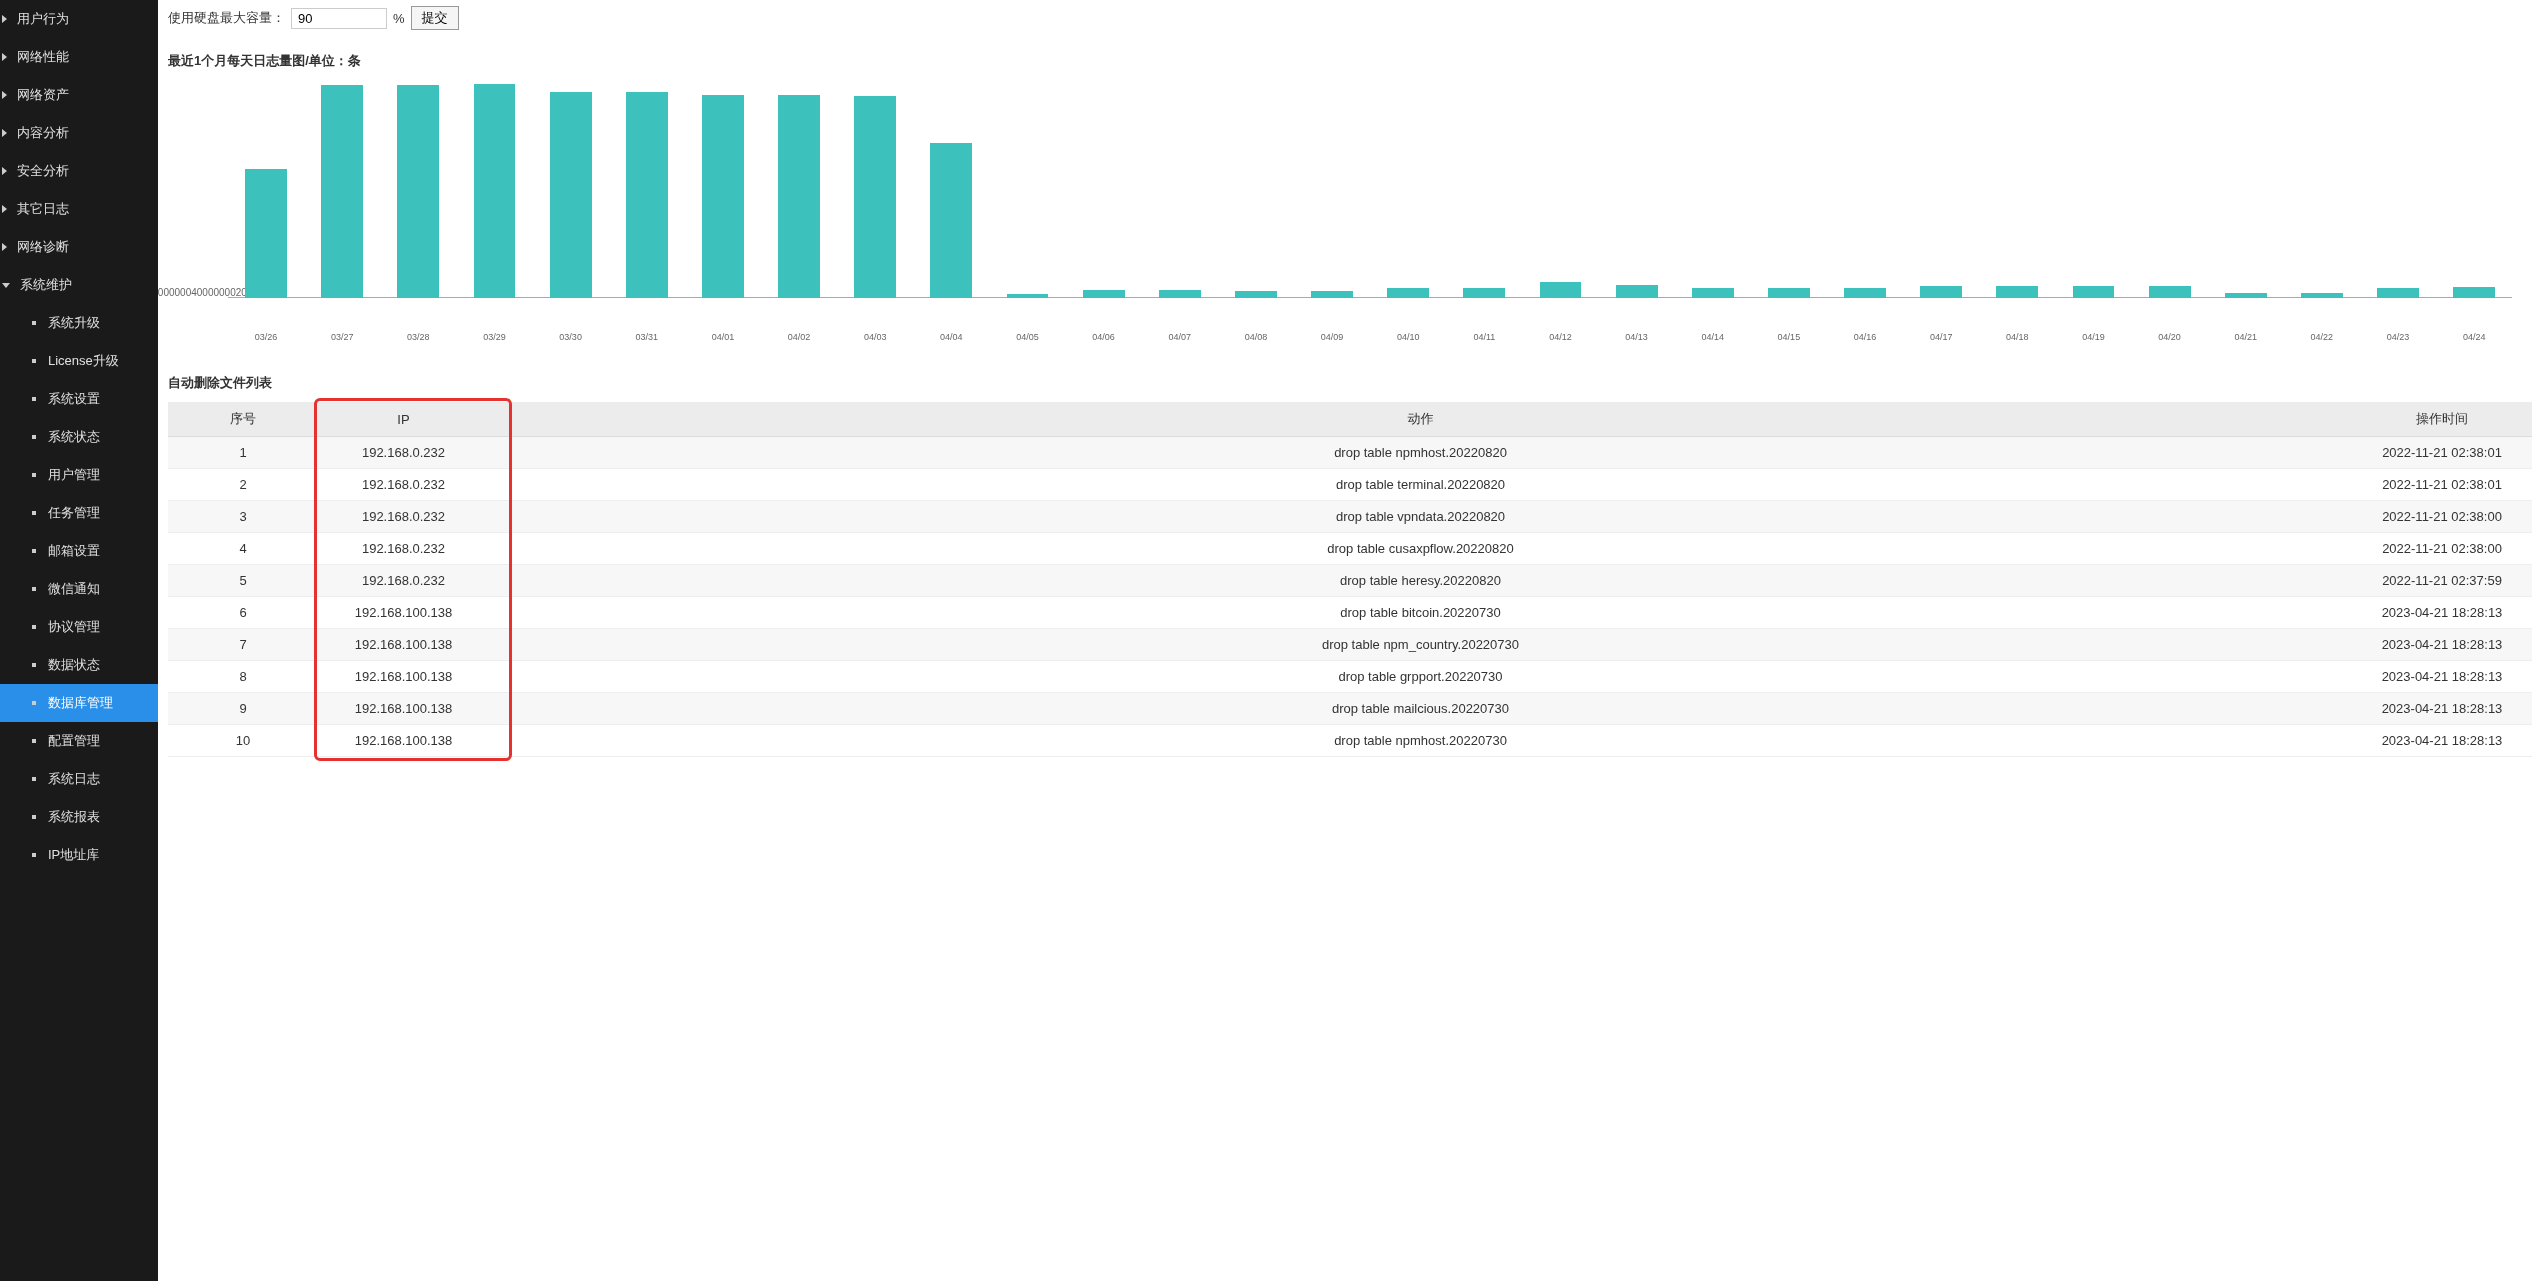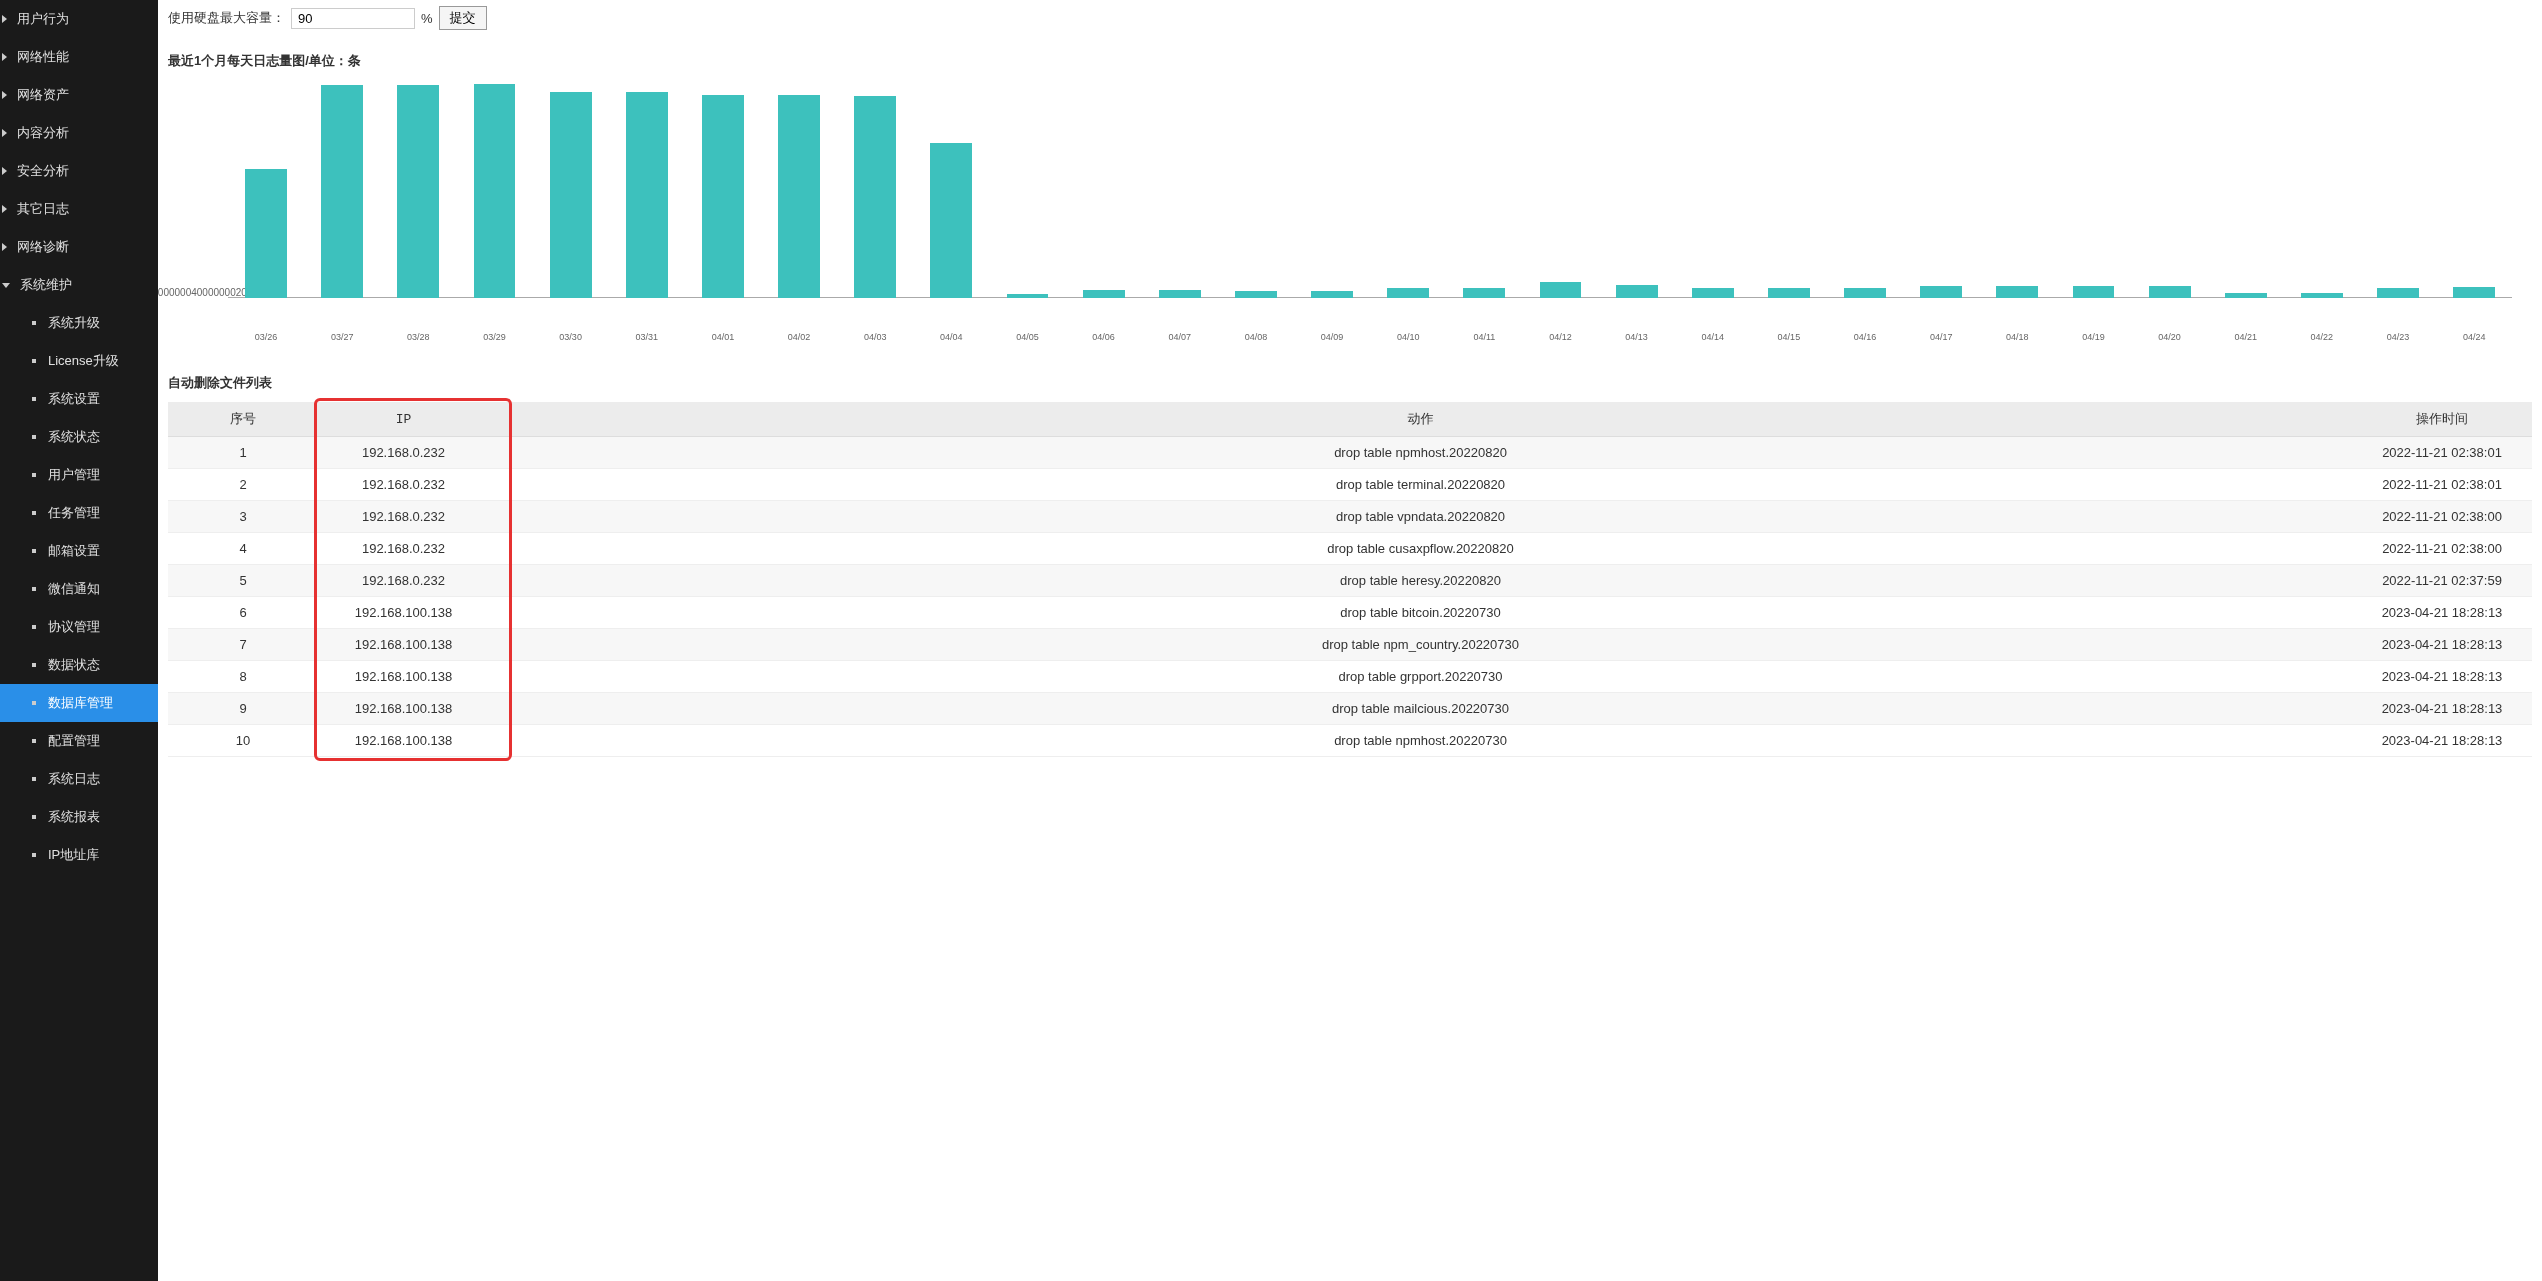--- a/index.html
+++ b/index.html
@@ -8,41 +8,41 @@
 .sidebar { width: 158px; background: #1a1a1a; color: #fff; flex-shrink: 0; }
 .sidebar-item { display: flex; align-items: center; padding: 10px 12px 10px 2px; cursor: pointer; color: #e0e0e0; font-size: 13px; }
 .sidebar-item.sub { padding-left: 30px; }
 .sidebar-item.active { background: #2a8fe8; color: #fff; }
 .arrow { display: inline-block; width: 0; height: 0; margin-right: 10px; }
 .arrow-right { border-top: 4px solid transparent; border-bottom: 4px solid transparent; border-left: 5px solid #ccc; }
 .arrow-down { border-left: 4px solid transparent; border-right: 4px solid transparent; border-top: 5px solid #ccc; }
 .bullet { display: inline-block; width: 4px; height: 4px; background: #ccc; margin-right: 12px; margin-left: 2px; }
 .main { flex: 1; padding: 0 10px 20px 10px; overflow-x: hidden; }
 .disk-row { display: flex; align-items: center; gap: 6px; padding: 6px 0; font-size: 13px; }
-.disk-row input[type=text] { width: 124px; padding: 2px 6px; border: 1px solid #ccc; font-size: 13px; }
+.disk-row input[type=text] { width: 96px; padding: 2px 6px; border: 1px solid #ccc; font-size: 13px; }
 .disk-row button { padding: 2px 10px; border: 1px solid #999; background: #f5f5f5; cursor: pointer; font-size: 13px; }
 .chart-title { font-weight: bold; font-size: 13px; padding: 16px 0 8px 0; }
 .chart-wrap { display: flex; height: 260px; padding: 0 20px 0 0; }
 .y-axis { display: flex; flex-direction: row; justify-content: center; align-items: flex-end; padding-right: 8px; font-size: 10px; color: #666; height: 220px; width: 60px; }
 .plot { flex: 1; position: relative; }
 .grid { position: absolute; left: 0; right: 0; top: 0; height: 220px; display: flex; flex-direction: column; justify-content: space-between; }
 .grid-line { border-top: 1px solid transparent; }
 .grid-line:last-child { border-top: 1px solid #aaa; }
 .bars { position: absolute; left: 0; right: 0; top: 0; height: 220px; display: flex; align-items: flex-end; gap: 0; }
 .bar-slot { flex: 1; display: flex; justify-content: center; }
 .bar { width: 55%; background: #3dc1bd; }
 .x-axis { position: absolute; left: 0; right: 0; top: 224px; display: flex; }
 .x-label { flex: 1; text-align: center; font-size: 9px; color: #666; margin-top: 30px; }
 .section-title { font-weight: bold; font-size: 13px; padding: 36px 0 10px 0; }
 .table { width: 100%; border-collapse: collapse; font-size: 13px; }
 .table th { background: #ececec; padding: 8px 10px; font-weight: normal; text-align: center; border-bottom: 1px solid #ddd; }
 .table td { padding: 8px 10px; text-align: center; border-bottom: 1px solid #eee; }
 .table tr:nth-child(odd) td { background: #f7f7f7; }
 .col-seq { width: 150px; }
-.col-ip { width: 171px; position: relative; font-family: Liberation Mono, monospace; }
+.col-ip { width: 171px; position: relative; }
 .col-time { width: 180px; }
 .ip-highlight { position: absolute; border: 3px solid #e63131; border-radius: 6px; pointer-events: none; }
 .table-wrap { position: relative; }
 </style>
 </head>
 <body>
 
 <div class="layout">
   <div class="sidebar" id="sidebar">
       <div class="sidebar-item">

